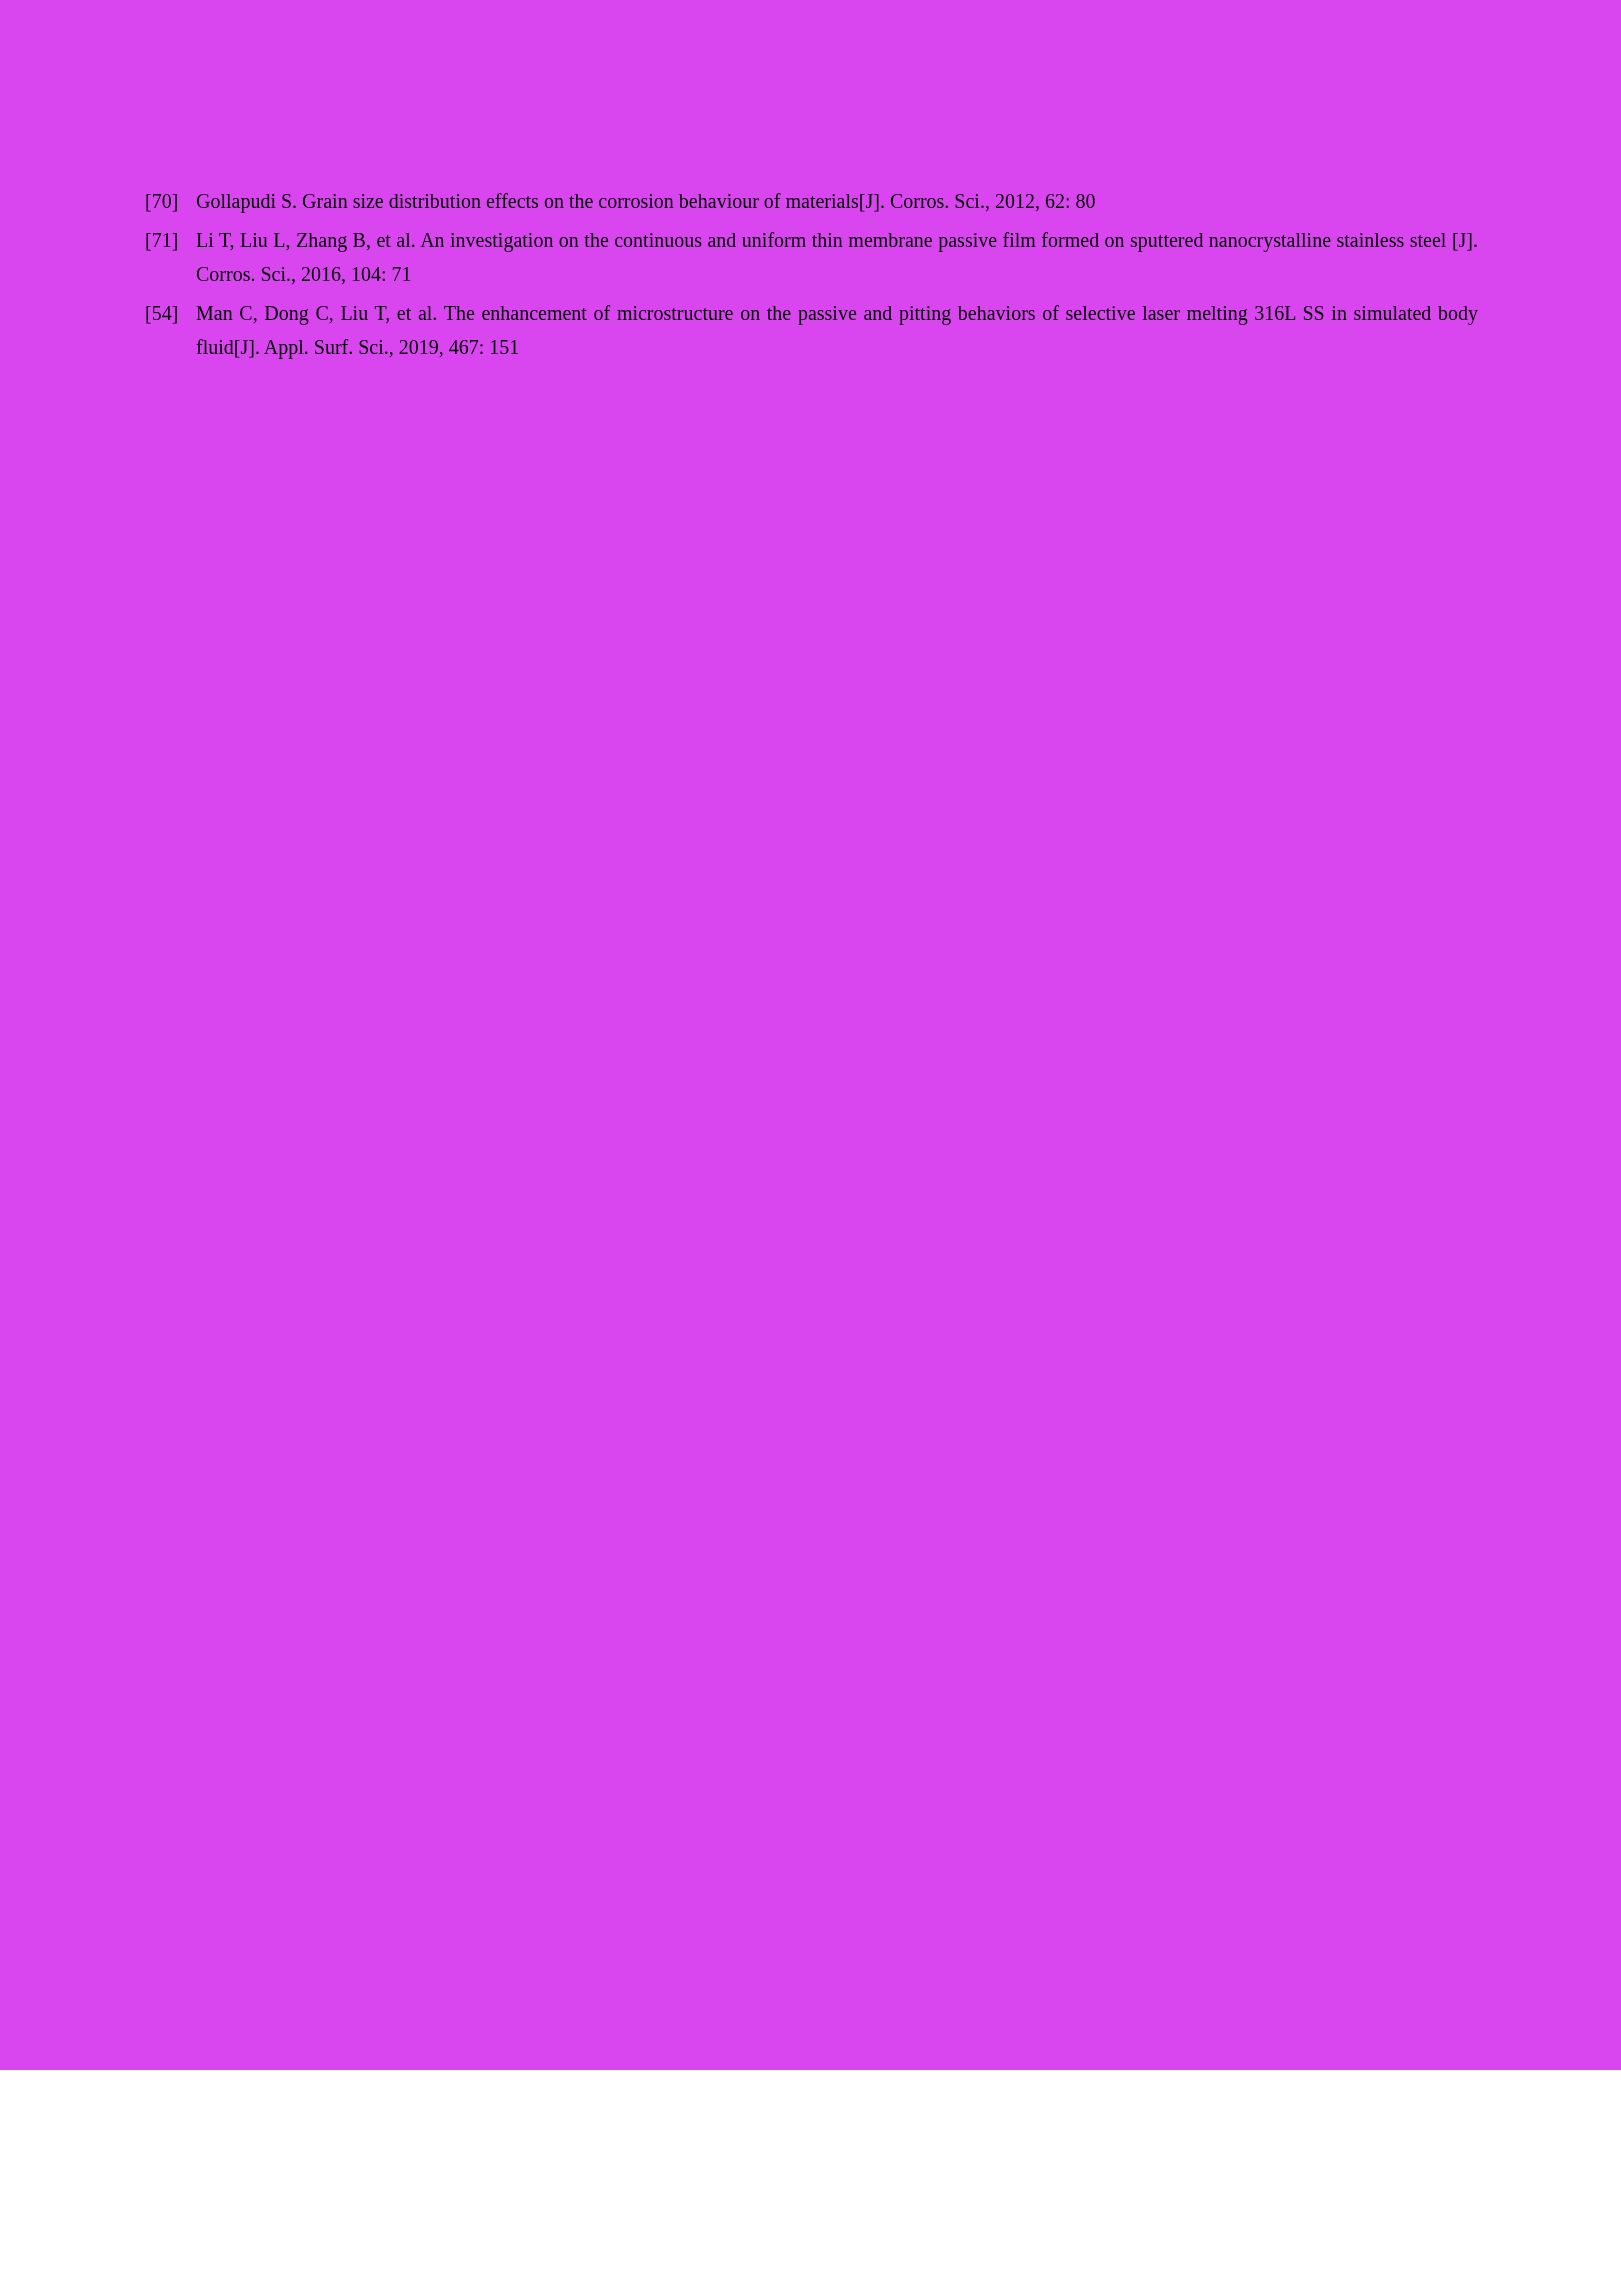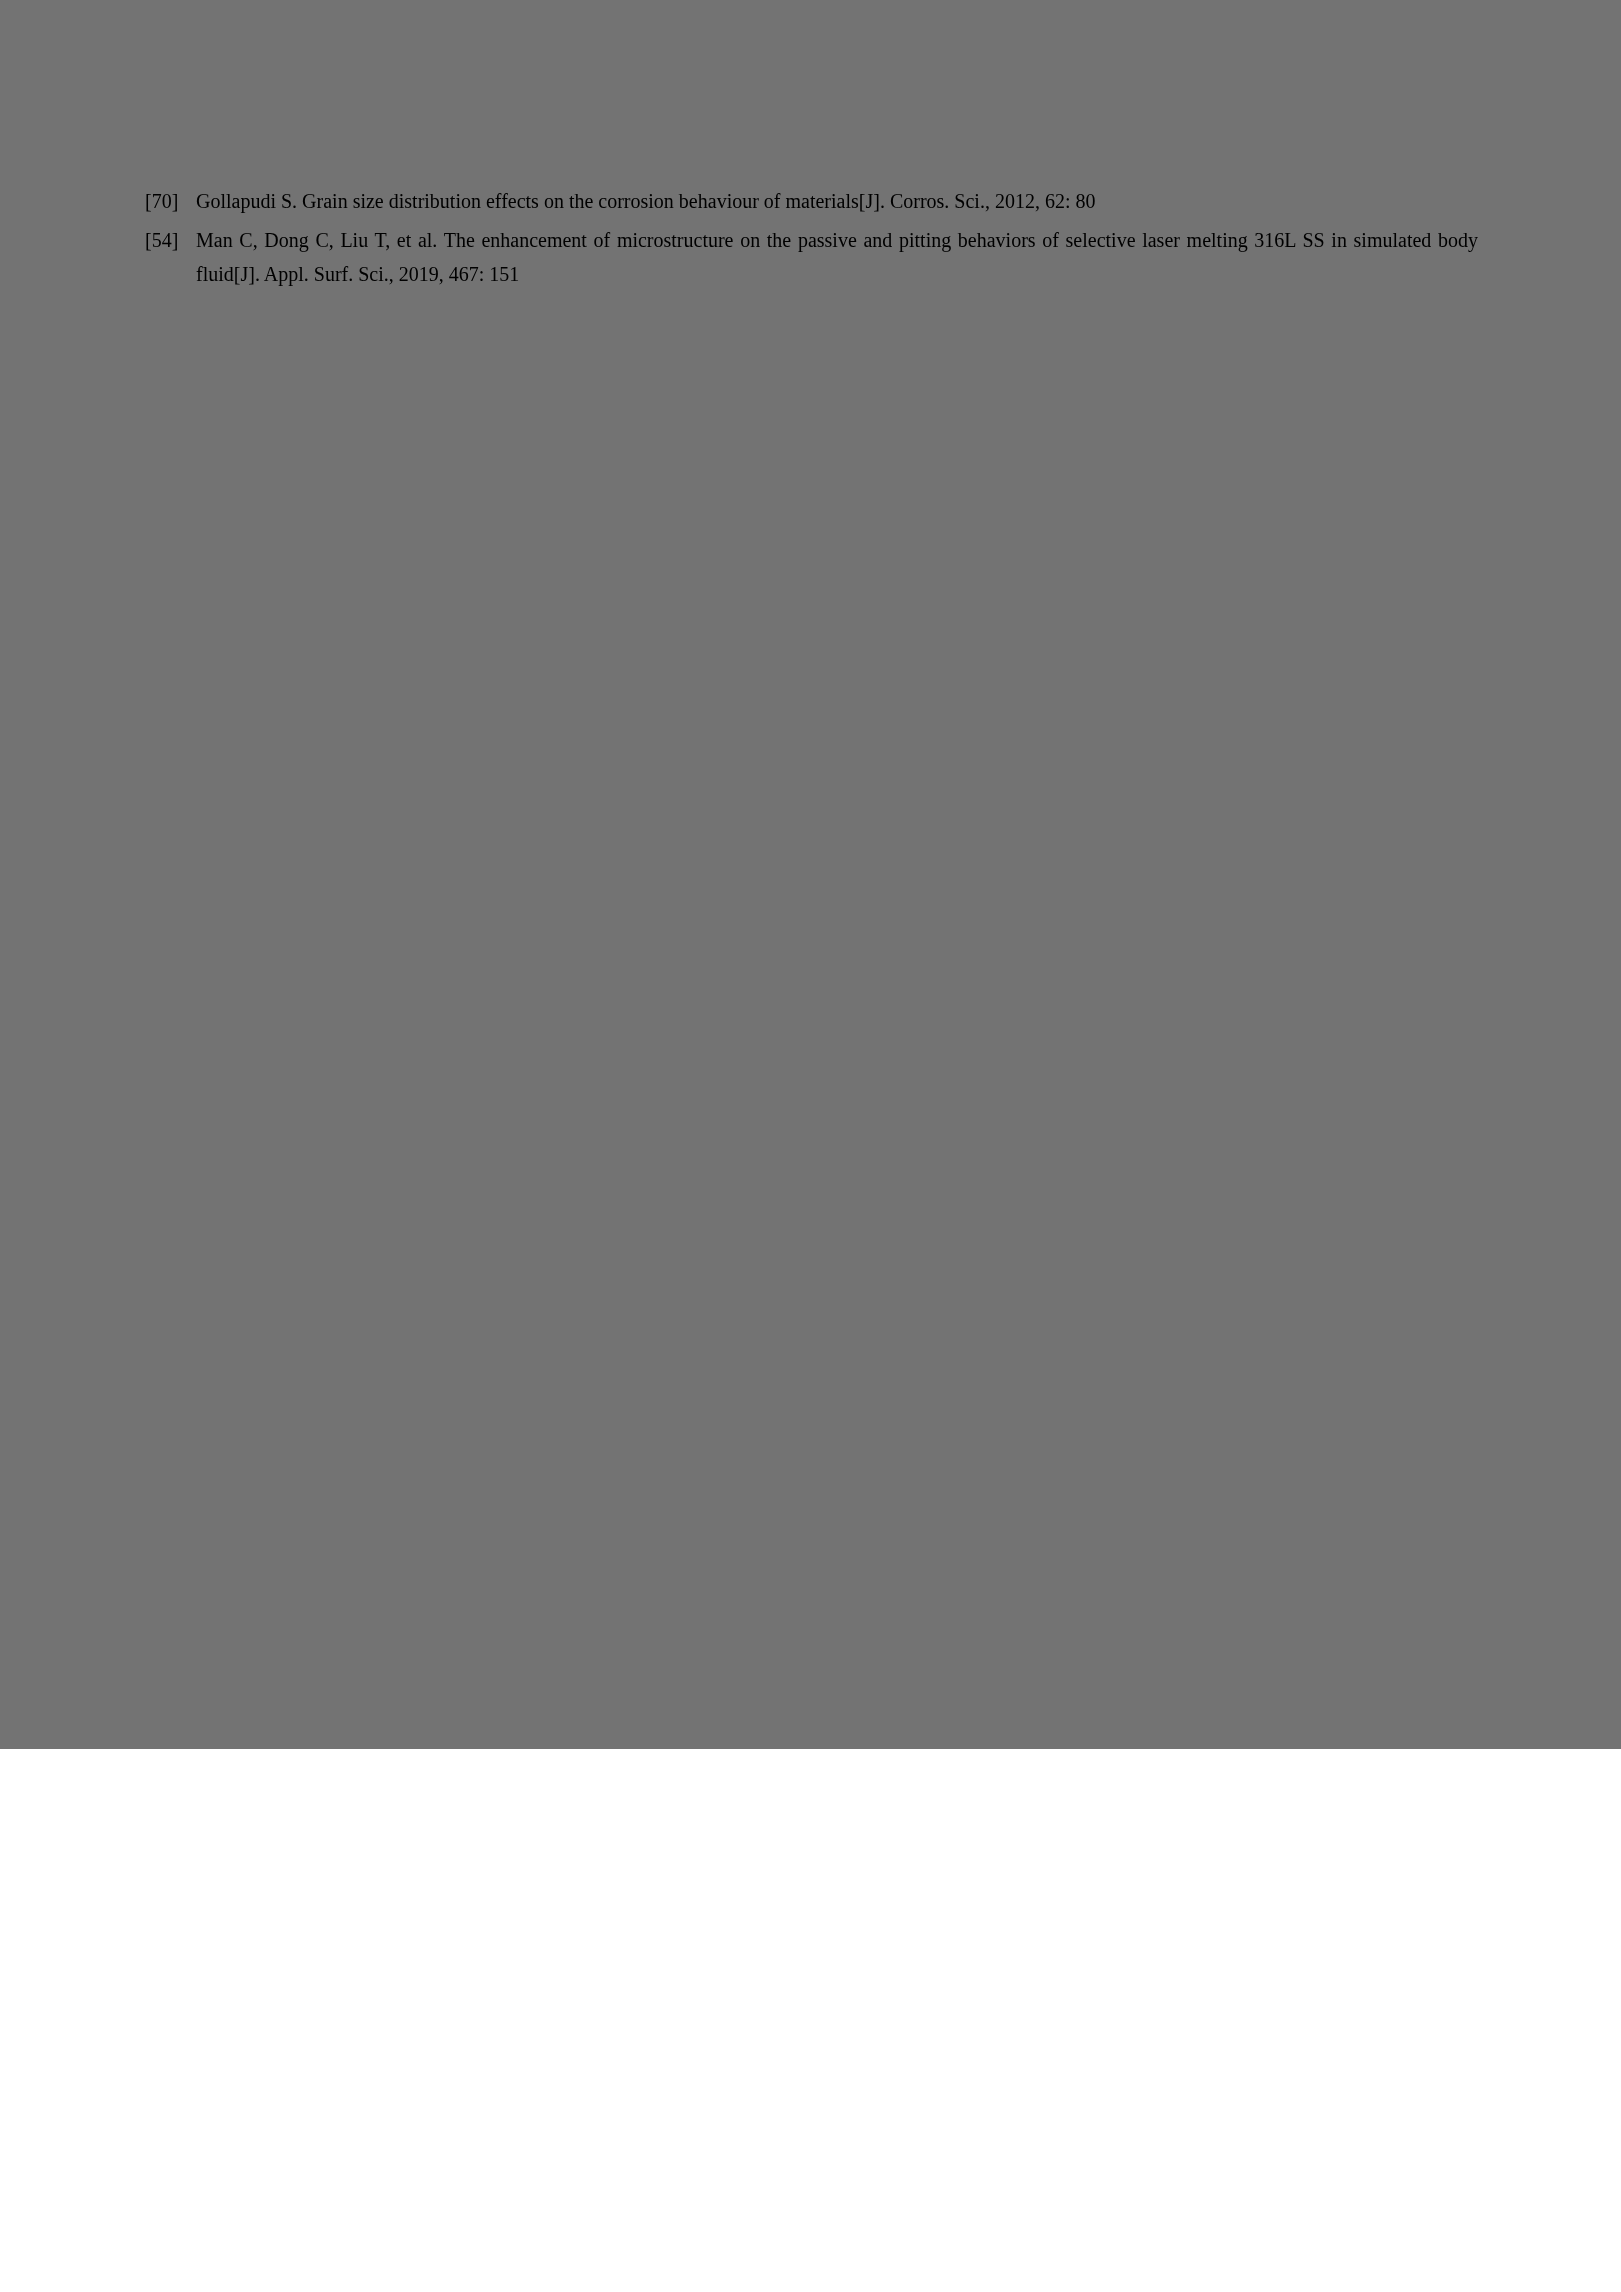--- a/index.html
+++ b/index.html
@@ -10,22 +10,22 @@
   body {
     width: 1621px;
     height: 2293px;
     font-family: "Liberation Serif", serif;
     color: #000000;
     -webkit-font-smoothing: antialiased;
   }
   .page {
     position: relative;
     width: 1621px;
-    height: 1749px;
-    background: #737373;
+    height: 2070px;
+    background: #d946ef;
     box-sizing: border-box;
   }
   .refs {
     position: absolute;
     left: 145px;
     top: 184px;
     width: 1333px;
   }
   .ref-item {
     display: flex;
@@ -51,20 +51,24 @@
 <body>
 
 <div class="page">
   <div class="refs">
 
     <div class="ref-item">
       <span class="ref-num">[70]</span>
       <span class="ref-text">Gollapudi S. Grain size distribution effects on the corrosion behaviour of materials[J]. Corros. Sci., 2012, 62: 80</span>
     </div>
 
+    <div class="ref-item">
+      <span class="ref-num">[71]</span>
+      <span class="ref-text">Li T, Liu L, Zhang B, et al. An investigation on the continuous and uniform thin membrane passive film formed on sputtered nanocrystalline stainless steel [J]. Corros. Sci., 2016, 104: 71</span>
+    </div>
 
     <div class="ref-item">
       <span class="ref-num">[54]</span>
       <span class="ref-text">Man C, Dong C, Liu T, et al. The enhancement of microstructure on the passive and pitting behaviors of selective laser melting 316L SS in simulated body fluid[J]. Appl. Surf. Sci., 2019, 467: 151</span>
     </div>
 
 
   </div>
 </div>
 

